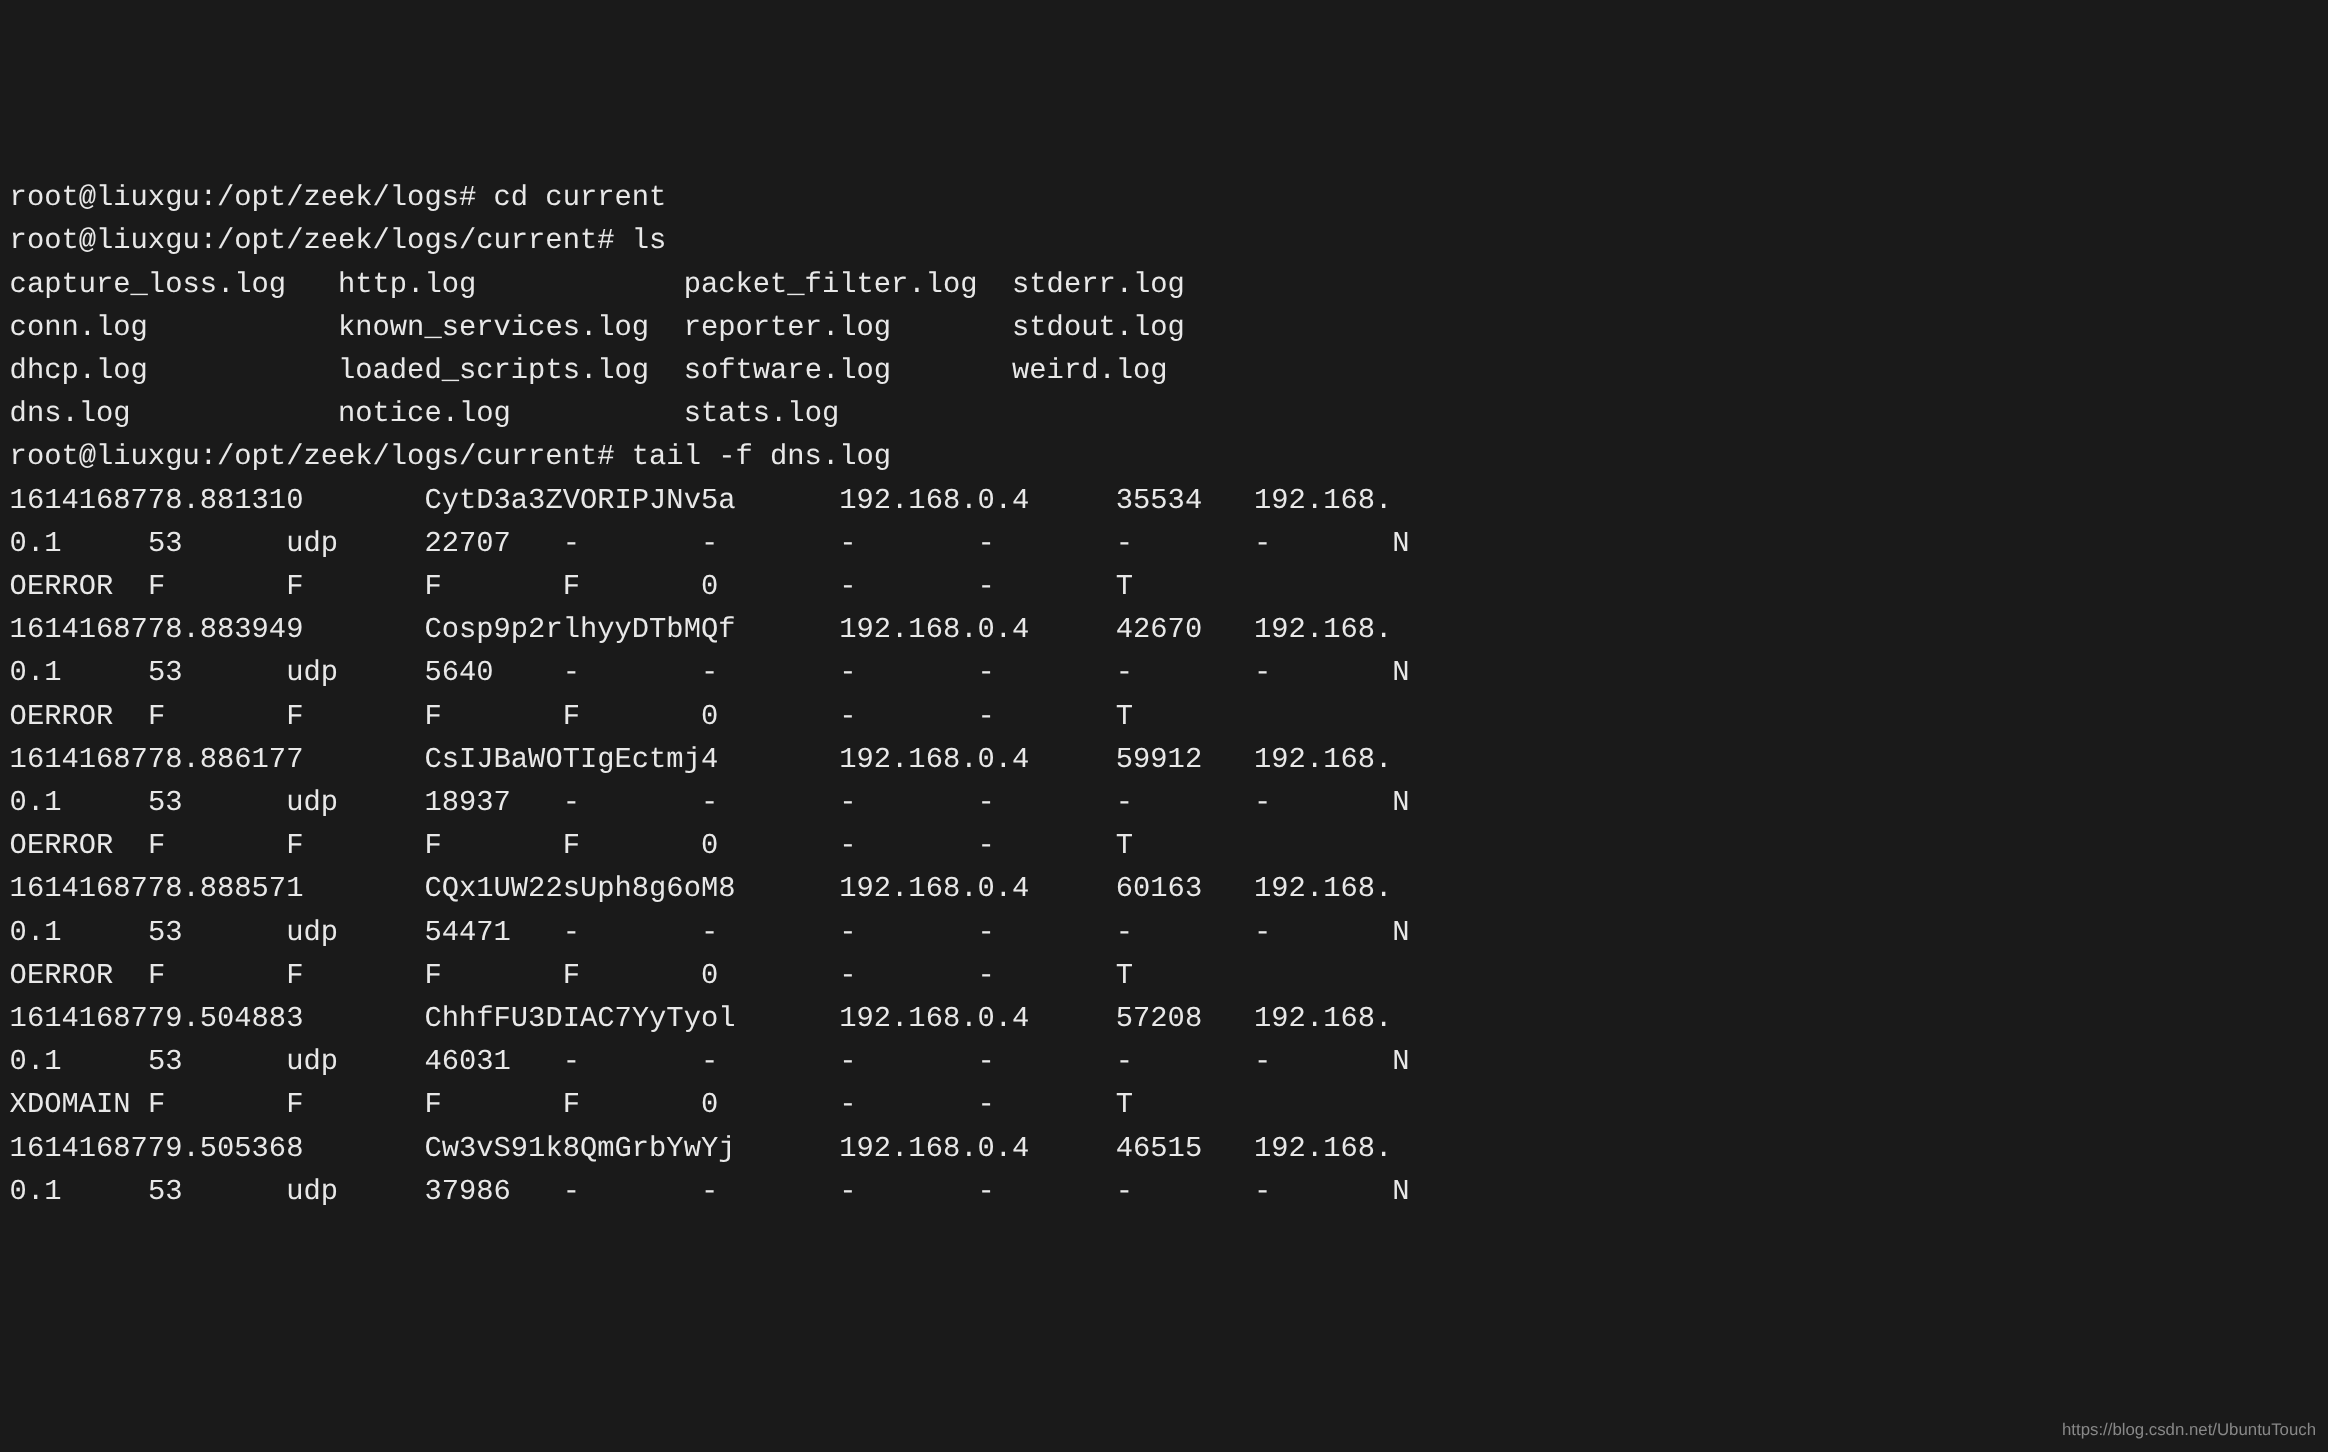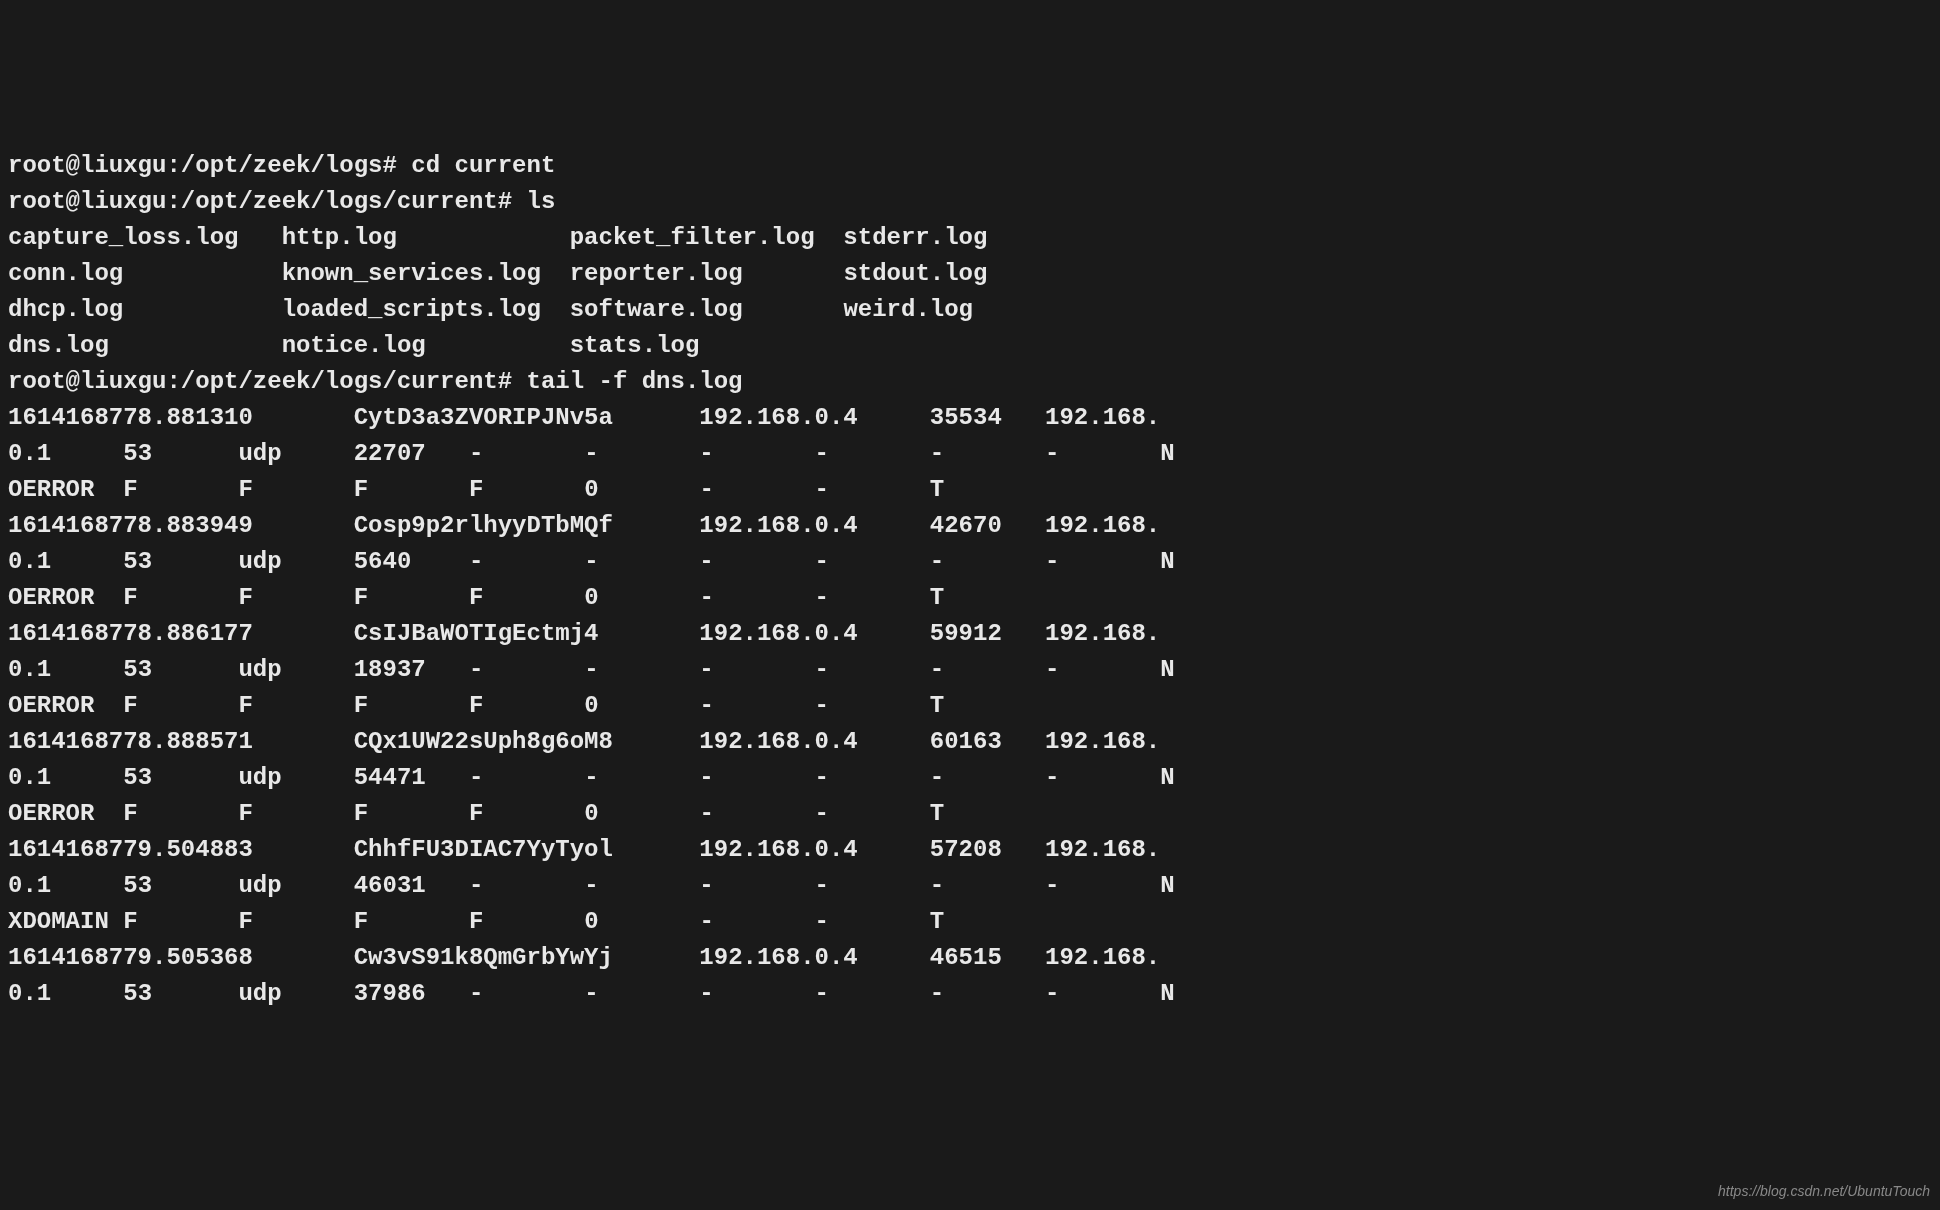--- a/index.html
+++ b/index.html
@@ -14,30 +14,28 @@
       font-size: 24px;
       line-height: 1.5;
       padding: 4px 8px;
       white-space: pre;
       overflow: hidden;
       width: 1940px;
       height: 1210px;
     }
     .terminal {
       white-space: pre;
-      font-weight: bold;
     }
     .watermark {
       position: absolute;
       bottom: 8px;
       right: 10px;
       font-size: 14px;
       color: #888;
       font-family: Arial, sans-serif;
-      font-style: italic;
     }
   </style>
 </head>
 <body>
 
 
 
 <div class="terminal"><span>root@liuxgu:/opt/zeek/logs# </span><span>cd current</span>
 <span>root@liuxgu:/opt/zeek/logs/current# </span><span>ls</span>
 <span><span>capture_loss.log</span>   <span>http.log</span>            <span>packet_filter.log</span>  <span>stderr.log</span></span>

